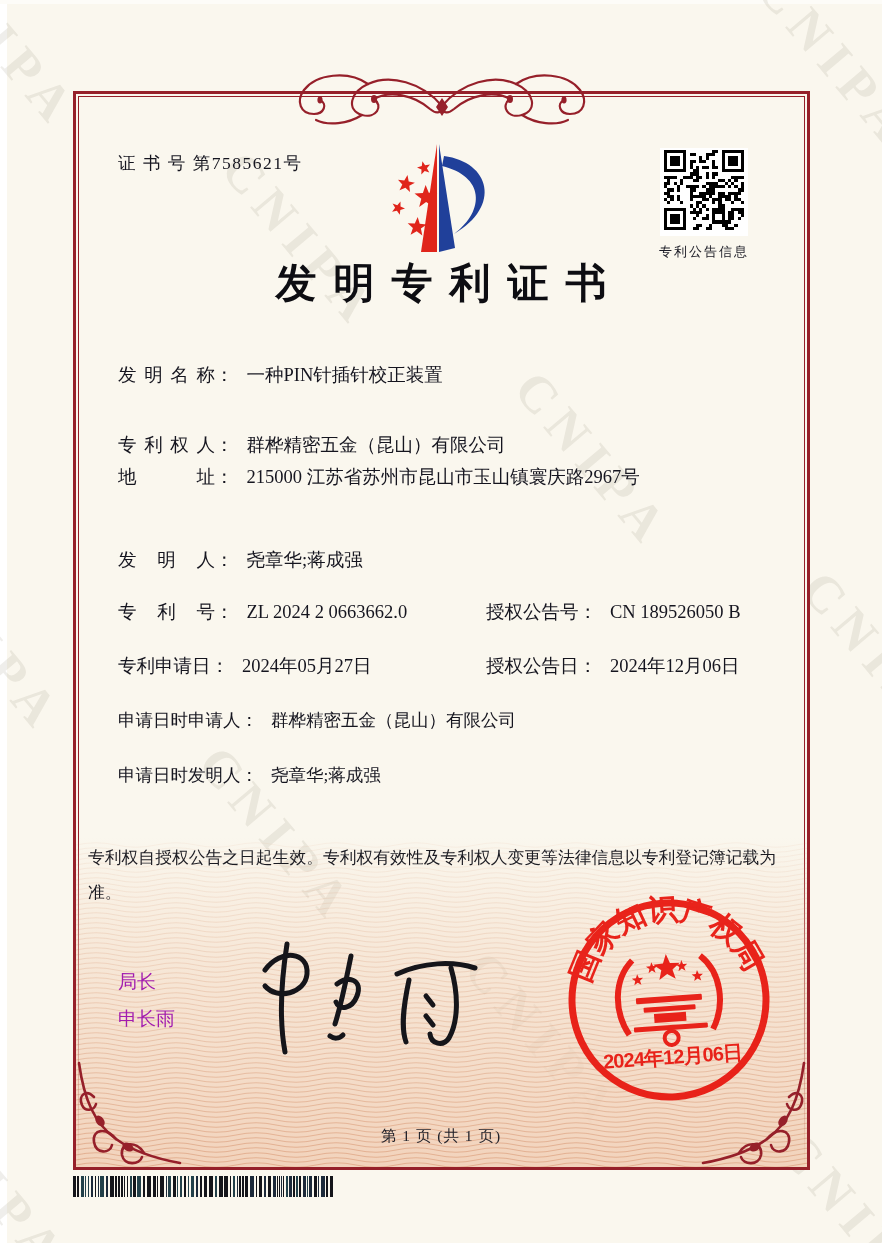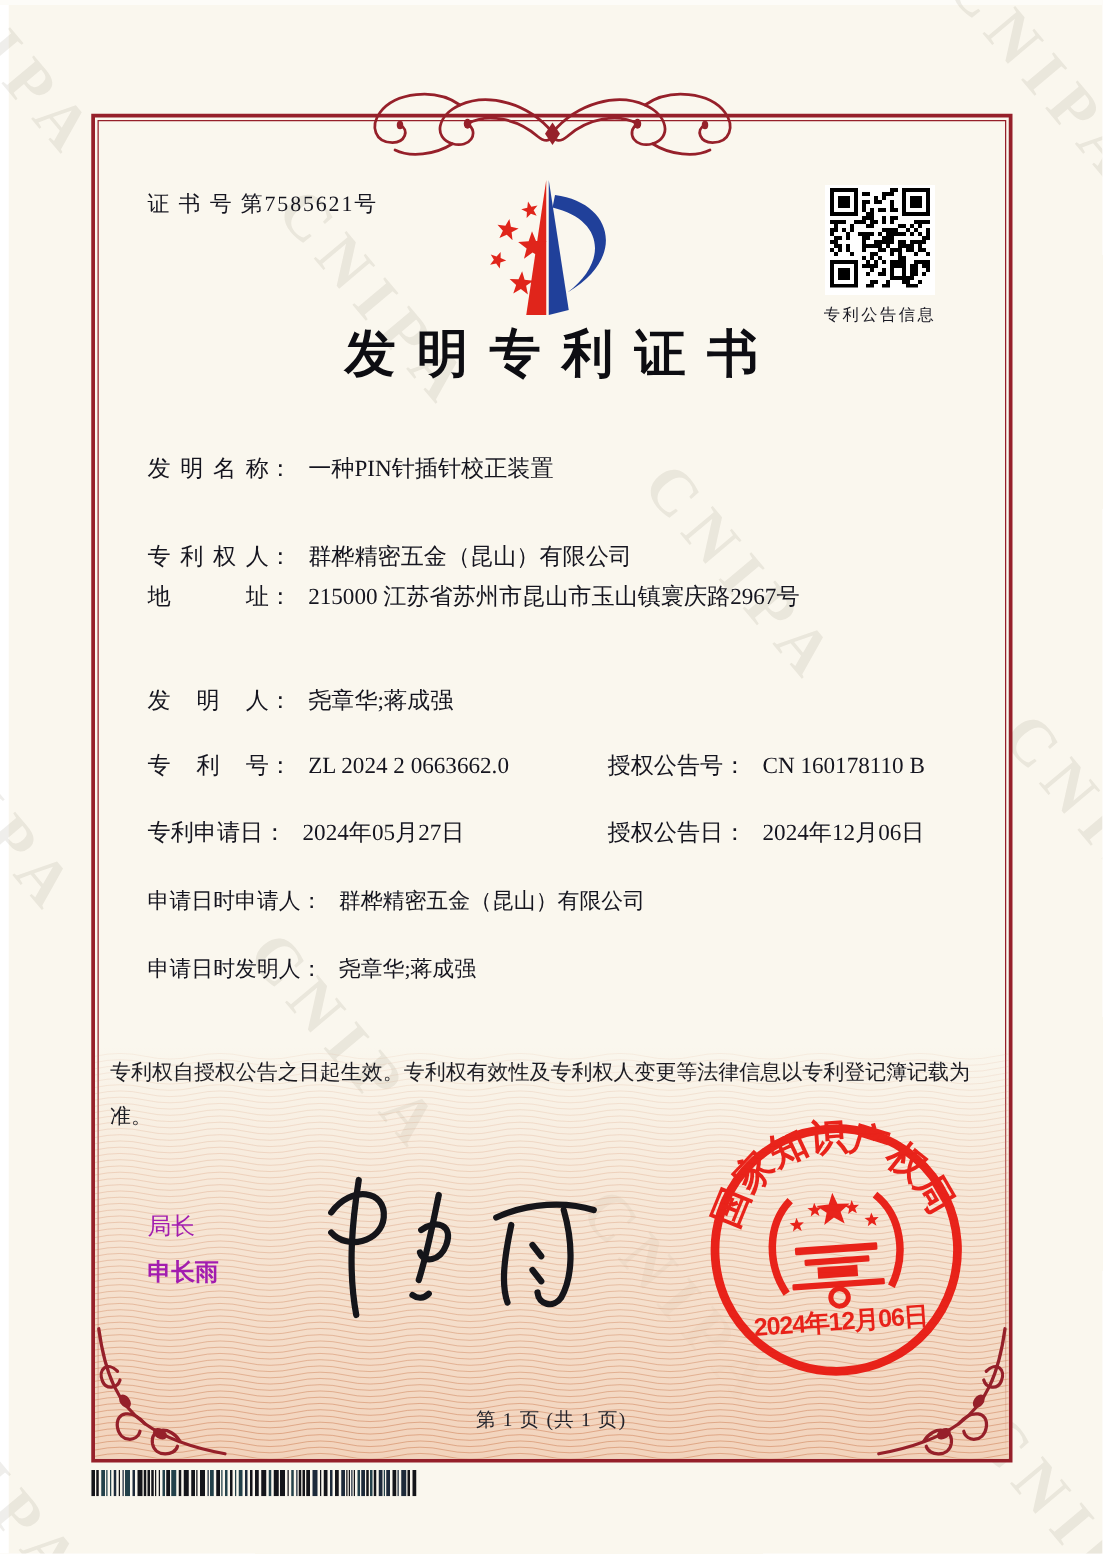--- a/index.html
+++ b/index.html
@@ -42,21 +42,21 @@
   .col-right{position:absolute;left:368px;top:0;white-space:nowrap;}
 
   
   .decl{position:absolute;left:88px;top:840px;width:710px;z-index:4;
         font-size:16.8px;line-height:2.1;color:#1b1b22;}
   .decl .l1{text-indent:2em;}
 
   
   .director{position:absolute;left:118px;top:972px;z-index:5;font-family:"Liberation Sans", sans-serif;
             font-size:19px;color:#a21caf;line-height:1.0;}
-  .director .name{margin-top:18px;font-weight:bold;}
+  .director .name{margin-top:18px;}
   .signature{position:absolute;left:225px;top:928px;z-index:5;}
 
   
   .seal{position:absolute;left:563px;top:894px;width:212px;height:212px;z-index:6;
         transform:rotate(-4deg);opacity:0.93;}
 
   
   .page-footer{position:absolute;left:0;right:0;top:1126px;text-align:center;z-index:5;
                font-size:15.5px;color:#23232b;letter-spacing:1px;}
   .barcode{position:absolute;left:73px;top:1176px;z-index:4;}
@@ -432,21 +432,21 @@
     </div>
     <div class="frow" style="top:464px">
       <span class="jl">地址</span><span>：</span><span class="fvalue">215000 江苏省苏州市昆山市玉山镇寰庆路2967号</span>
     </div>
     <div class="frow" style="top:547px">
       <span class="jl">发明人</span><span>：</span><span class="fvalue">尧章华;蒋成强</span>
     </div>
     <div class="frow" style="top:599px;width:640px">
       <span class="jl">专利号</span><span>：</span><span class="fvalue">ZL 2024 2 0663662.0</span>
       <span class="col-right">
-        <span>授权公告号</span><span>：</span><span class="fvalue">CN 160178110 B</span>
+        <span>授权公告号</span><span>：</span><span class="fvalue">CN 189526050 B</span>
       </span>
     </div>
     <div class="frow" style="top:653px;width:640px">
       <span>专利申请日</span><span>：</span><span class="fvalue">2024年05月27日</span>
       <span class="col-right">
         <span>授权公告日</span><span>：</span><span class="fvalue">2024年12月06日</span>
       </span>
     </div>
     <div class="frow" style="top:708px;font-size:17.5px">
       <span>申请日时申请人</span><span>：</span><span class="fvalue">群桦精密五金（昆山）有限公司</span>

